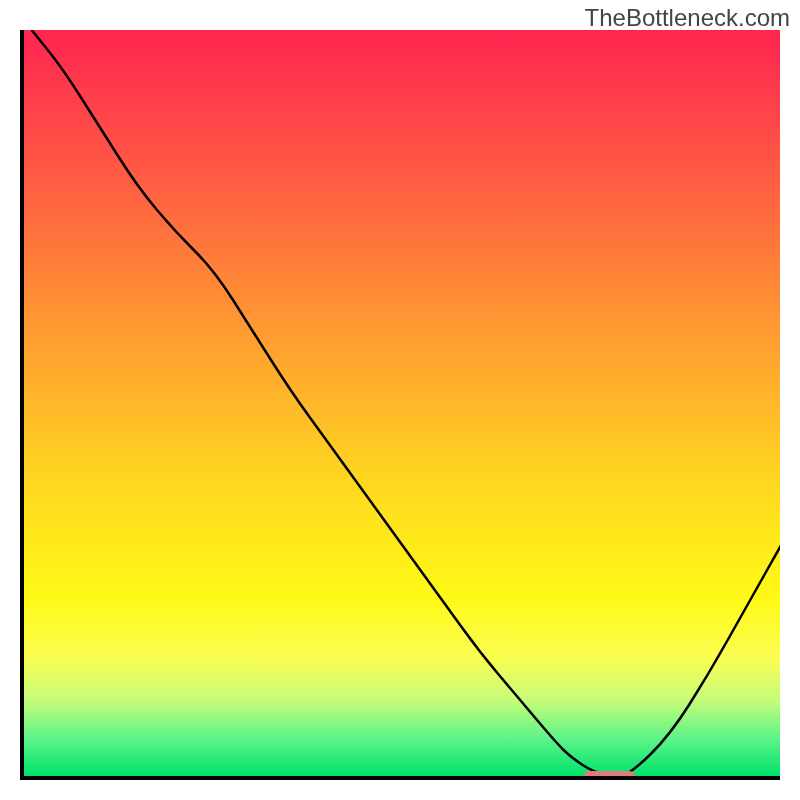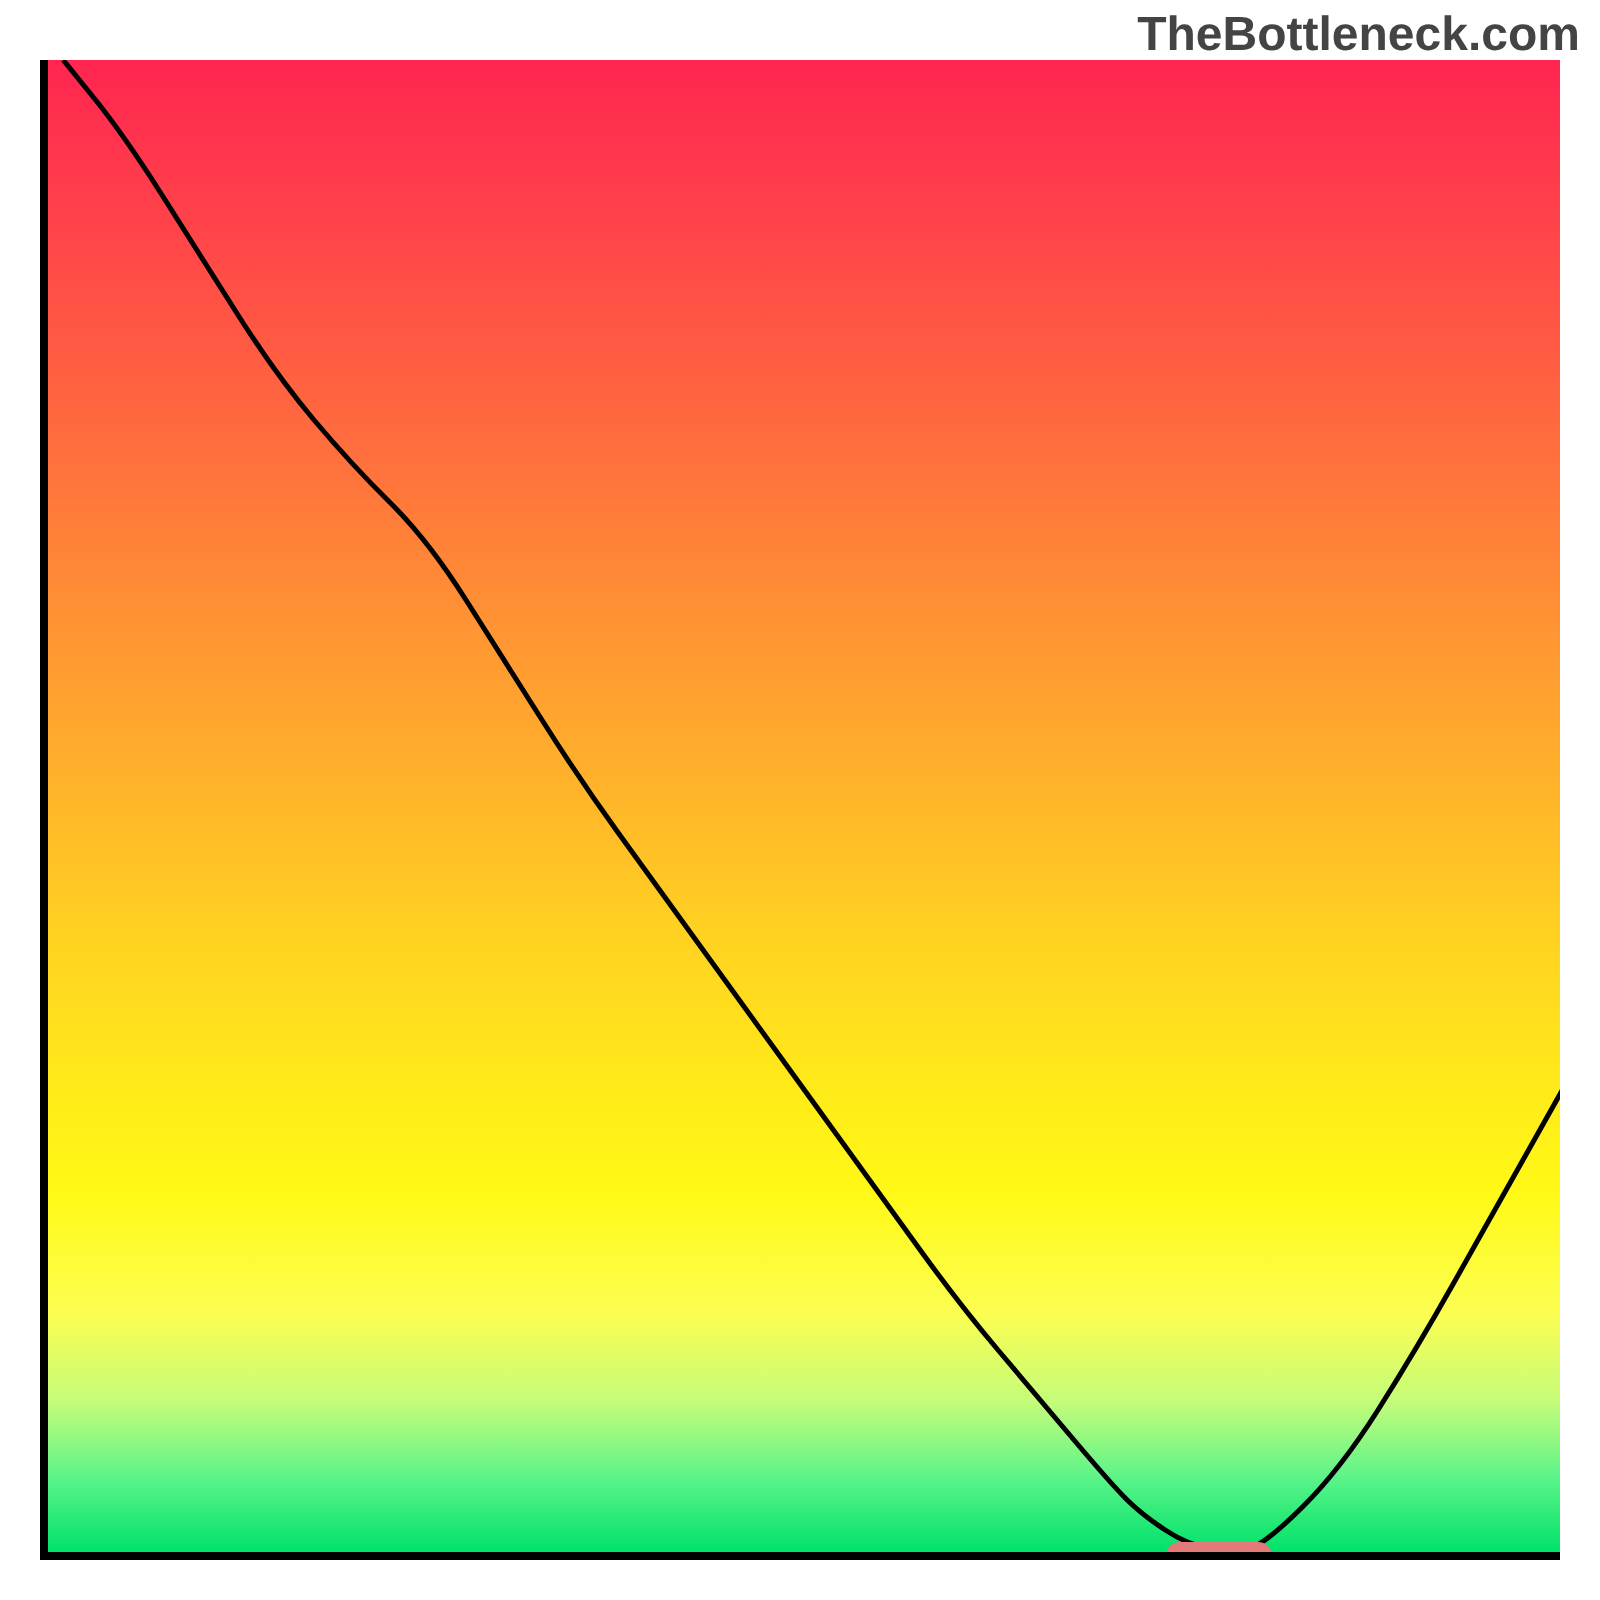--- a/index.html
+++ b/index.html
@@ -14,21 +14,21 @@
     position: relative;
     width: 800px;
     height: 800px;
   }
   #watermark {
     position: absolute;
     top: 4px;
     right: 10px;
     color: #444444;
     font-size: 24px;
-    font-weight: 700;
+    font-weight: 400;
     z-index: 4;
   }
   #plot-area {
     position: absolute;
     left: 20px;
     top: 30px;
     width: 760px;
     height: 750px;
     border-left: 4px solid #000;
     border-bottom: 4px solid #000;

